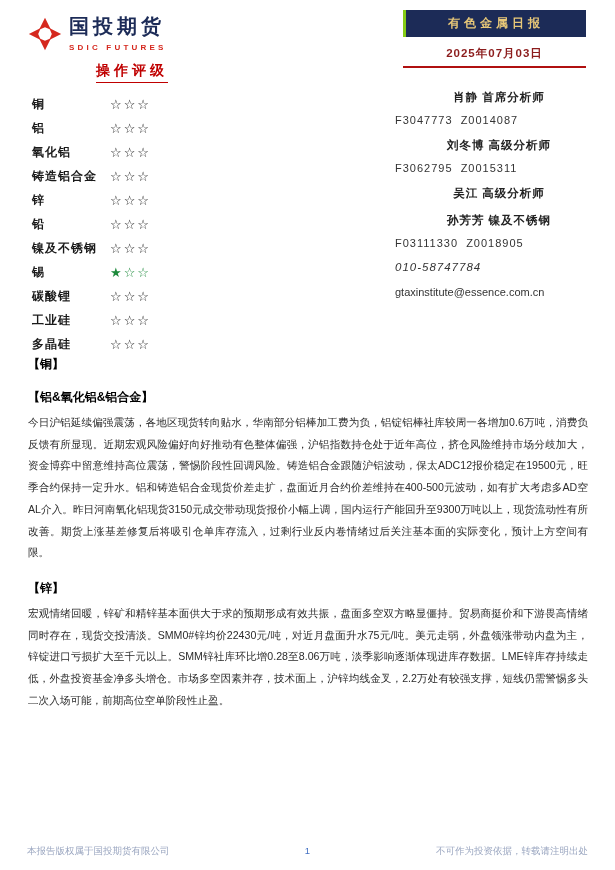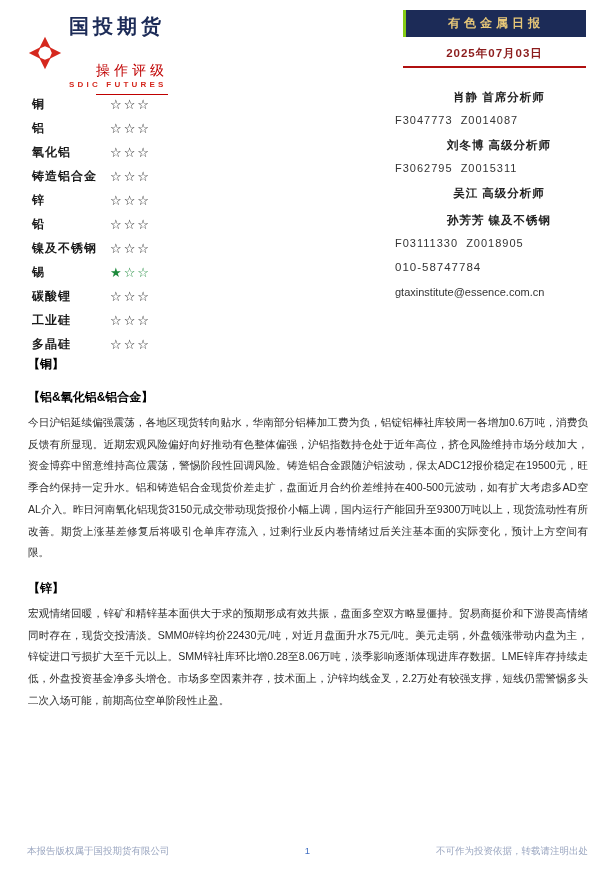--- a/index.html
+++ b/index.html
@@ -3,42 +3,42 @@
 <meta charset="utf-8">
 <style>
   * { margin:0; padding:0; box-sizing:border-box; }
   html,body { background:#ffffff; }
   body { font-family:"Liberation Sans","DejaVu Sans",sans-serif; }
   .page { position:relative; width:615px; height:870px; background:#fff; overflow:hidden; }
 
   
   .logo { position:absolute; left:28px; top:16px; display:flex; align-items:center; gap:7px; }
   .logo-icon { display:flex; }
-  .logo-text { display:flex; flex-direction:column; line-height:1;gap:37px; }
+  .logo-text { display:flex; flex-direction:column; line-height:1; }
   .brand-cn { font-size:20px; font-weight:bold; color:#1c2b57; letter-spacing:4px; }
   .brand-en { font-size:8px; color:#d5281e; letter-spacing:3.2px; margin-top:8px; font-weight:bold; }
 
   .report-box { position:absolute; left:403px; top:10px; width:183px; }
   .report-title { background:#1c2b57; border-left:3px solid #84cc16; color:#e8c878; font-size:12px; font-weight:bold; text-align:center; line-height:27px; letter-spacing:4px; }
   .report-date { color:#8c1c1c; font-size:11.5px; font-weight:bold; text-align:center; margin-top:9px; letter-spacing:1px; }
   .date-underline { border-top:2px solid #b01010; margin-top:5px; }
 
   
-  .ratings-title { position:absolute; left:96px; top:62px; color:#c00000; font-size:14px; font-weight:normal; letter-spacing:4px; border-bottom:1px solid #c00000; padding-bottom:14px; }
+  .ratings-title { position:absolute; left:96px; top:62px; color:#c00000; font-size:14px; font-weight:bold; letter-spacing:4px; border-bottom:1px solid #c00000; padding-bottom:2px; }
   .ratings { position:absolute; left:32px; top:92px; width:310px; }
   .rating-row { display:flex; align-items:center; height:24px; }
   .rating-name { width:78px; font-size:12px; font-weight:bold; color:#1a1a1a; letter-spacing:1px; }
   .rating-stars { font-size:13px; letter-spacing:2px; }
 
   
   .analysts { position:absolute; left:395px; top:90px; width:208px; }
   .analyst { margin-bottom:12px; }
   .analyst-name { font-size:11.5px; font-weight:bold; color:#222; margin-bottom:9px; letter-spacing:1px;text-align:center; }
   .analyst-codes { font-size:11px; color:#333; letter-spacing:1px; white-space:pre-wrap; }
-  .contact-phone { font-size:11.5px; color:#333; margin-top:10px; letter-spacing:1px; }
+  .contact-phone { font-size:11.5px; color:#333; margin-top:10px; letter-spacing:1px;font-style:italic; }
   .contact-email { font-size:11px; color:#333; margin-top:13px; }
 
   
   .body-area { position:absolute; left:28px; top:356px; width:560px; }
   .section-heading { font-size:12px; font-weight:bold; color:#000; margin:16px 0 6px; }
   .report-section:first-child .section-heading { margin-top:0; }
   .section-body { font-size:10.6px; line-height:2.05; color:#2b2b2b; text-align:justify; }
 
   
   .footer { position:absolute; left:0; bottom:12px; width:100%; padding:0 27px; display:flex; align-items:flex-start; font-size:9.5px; color:#9aa6c0; }

